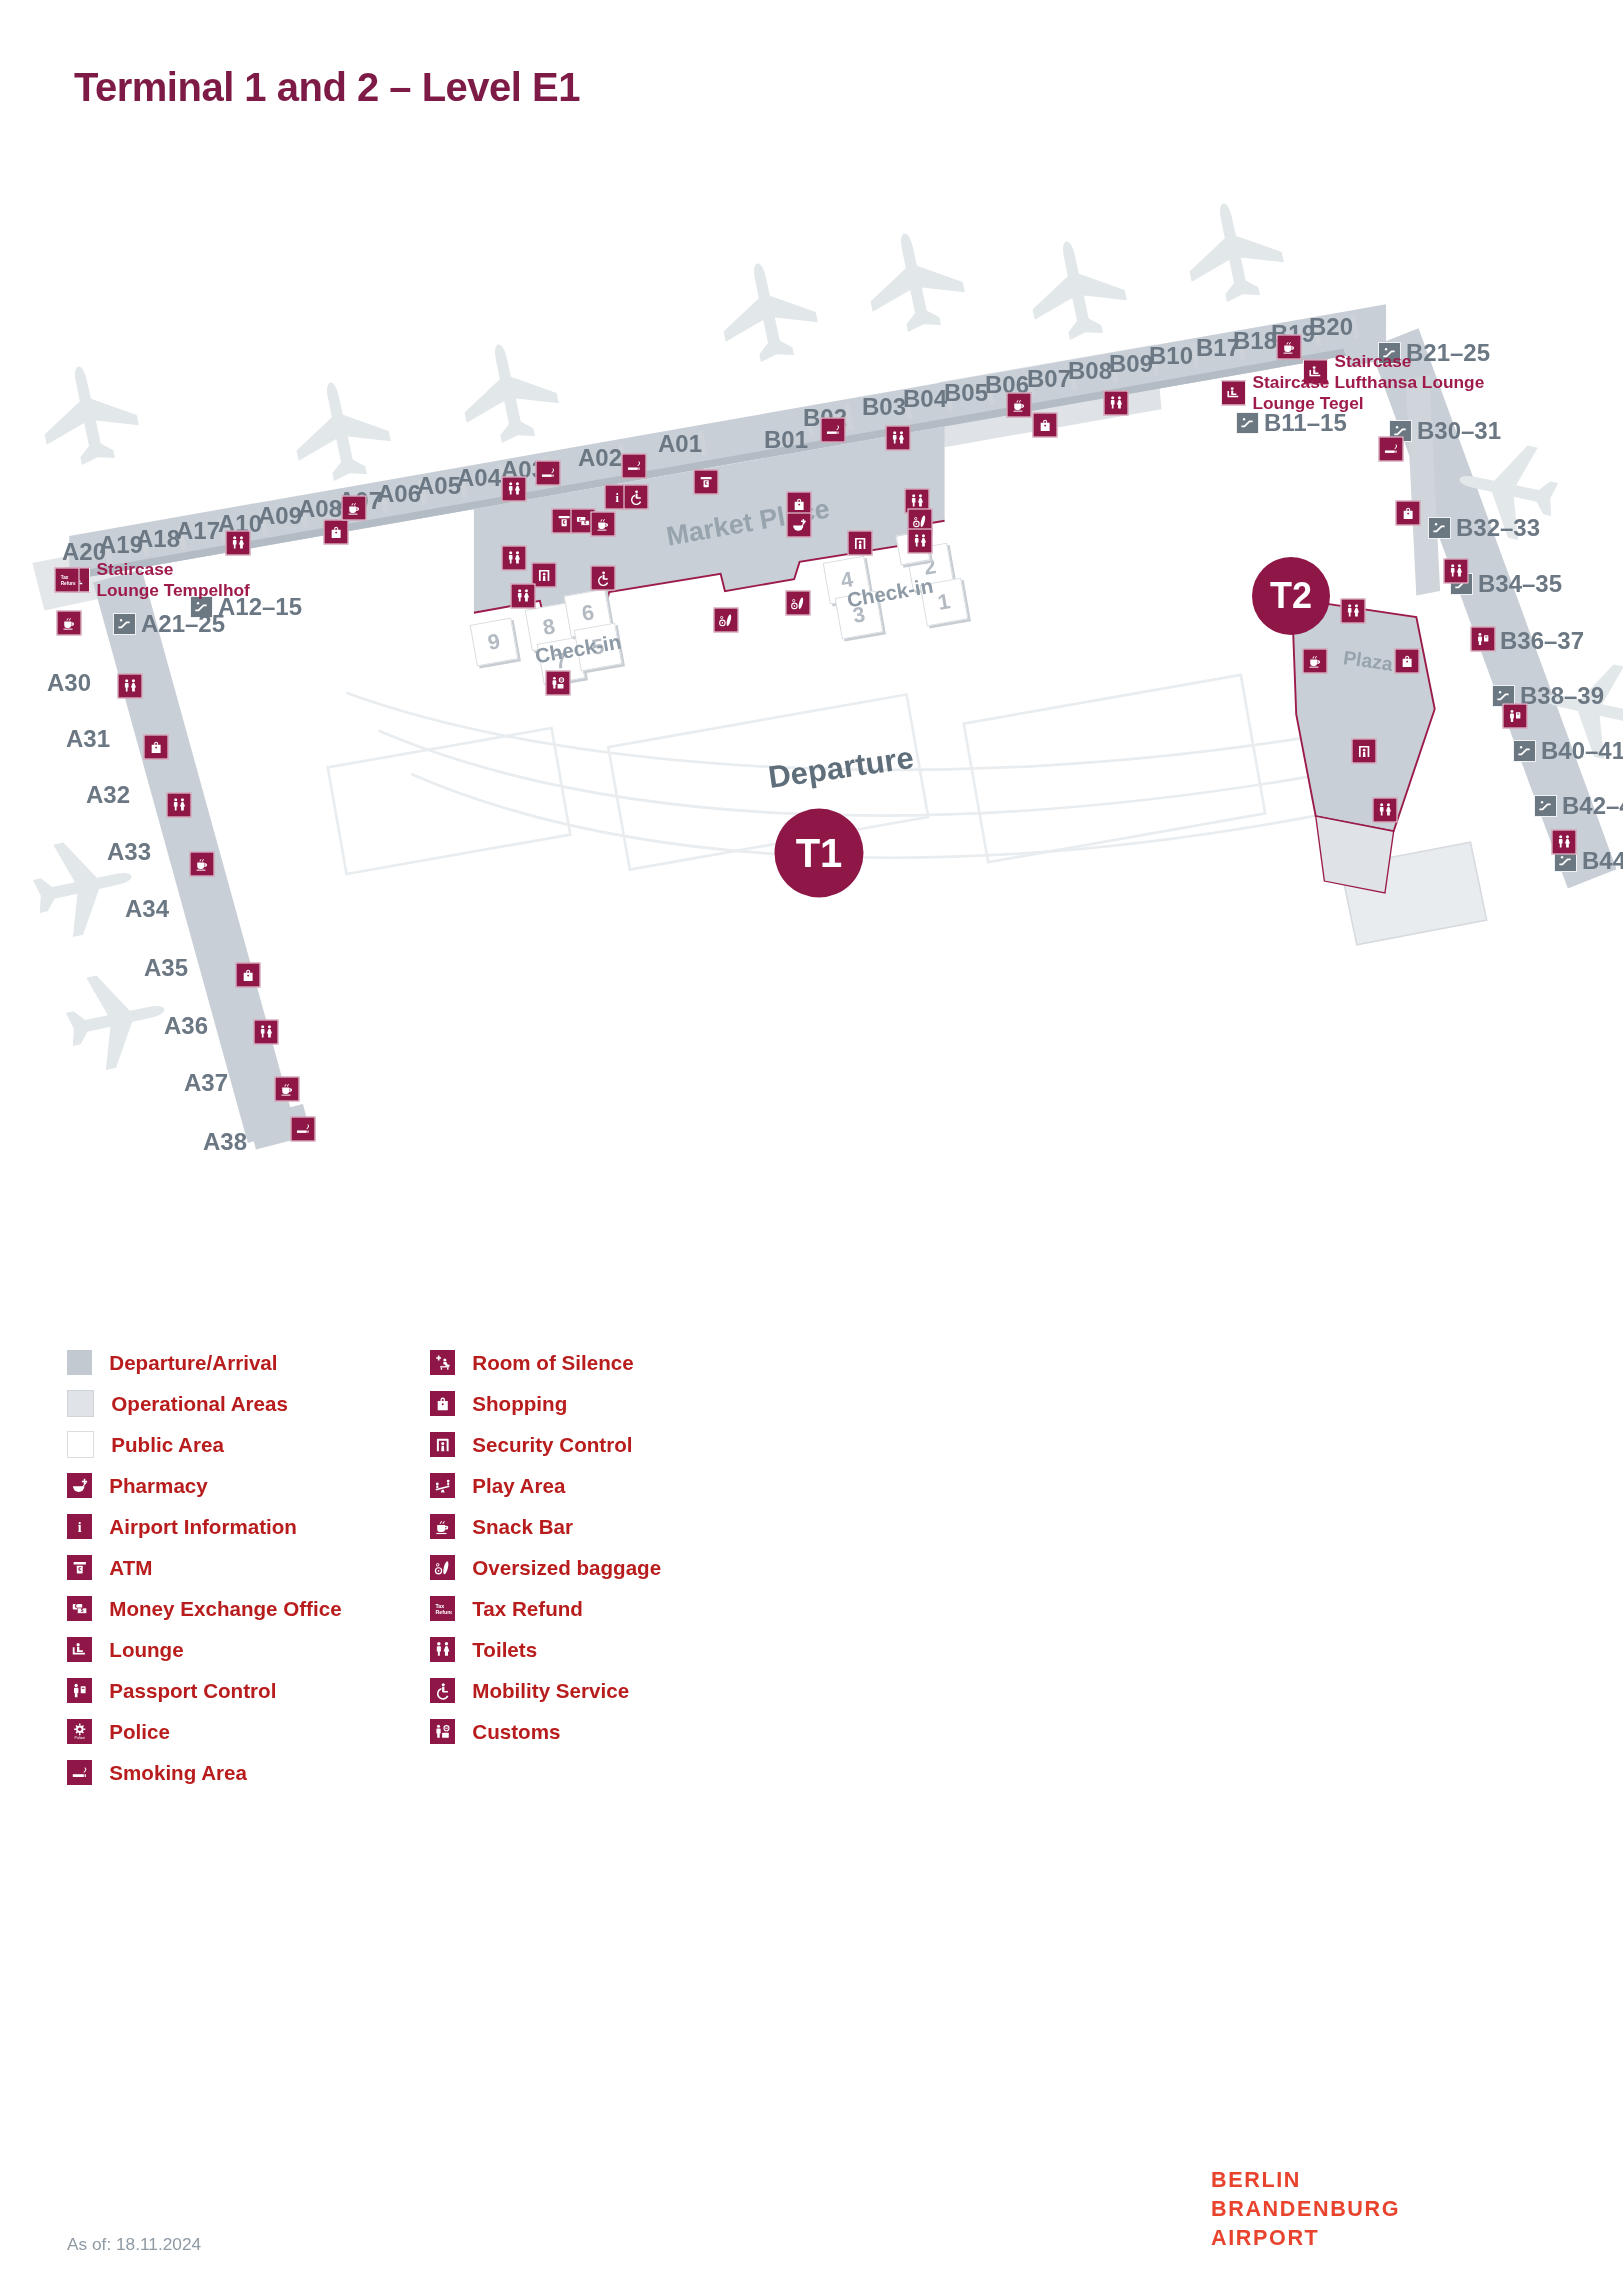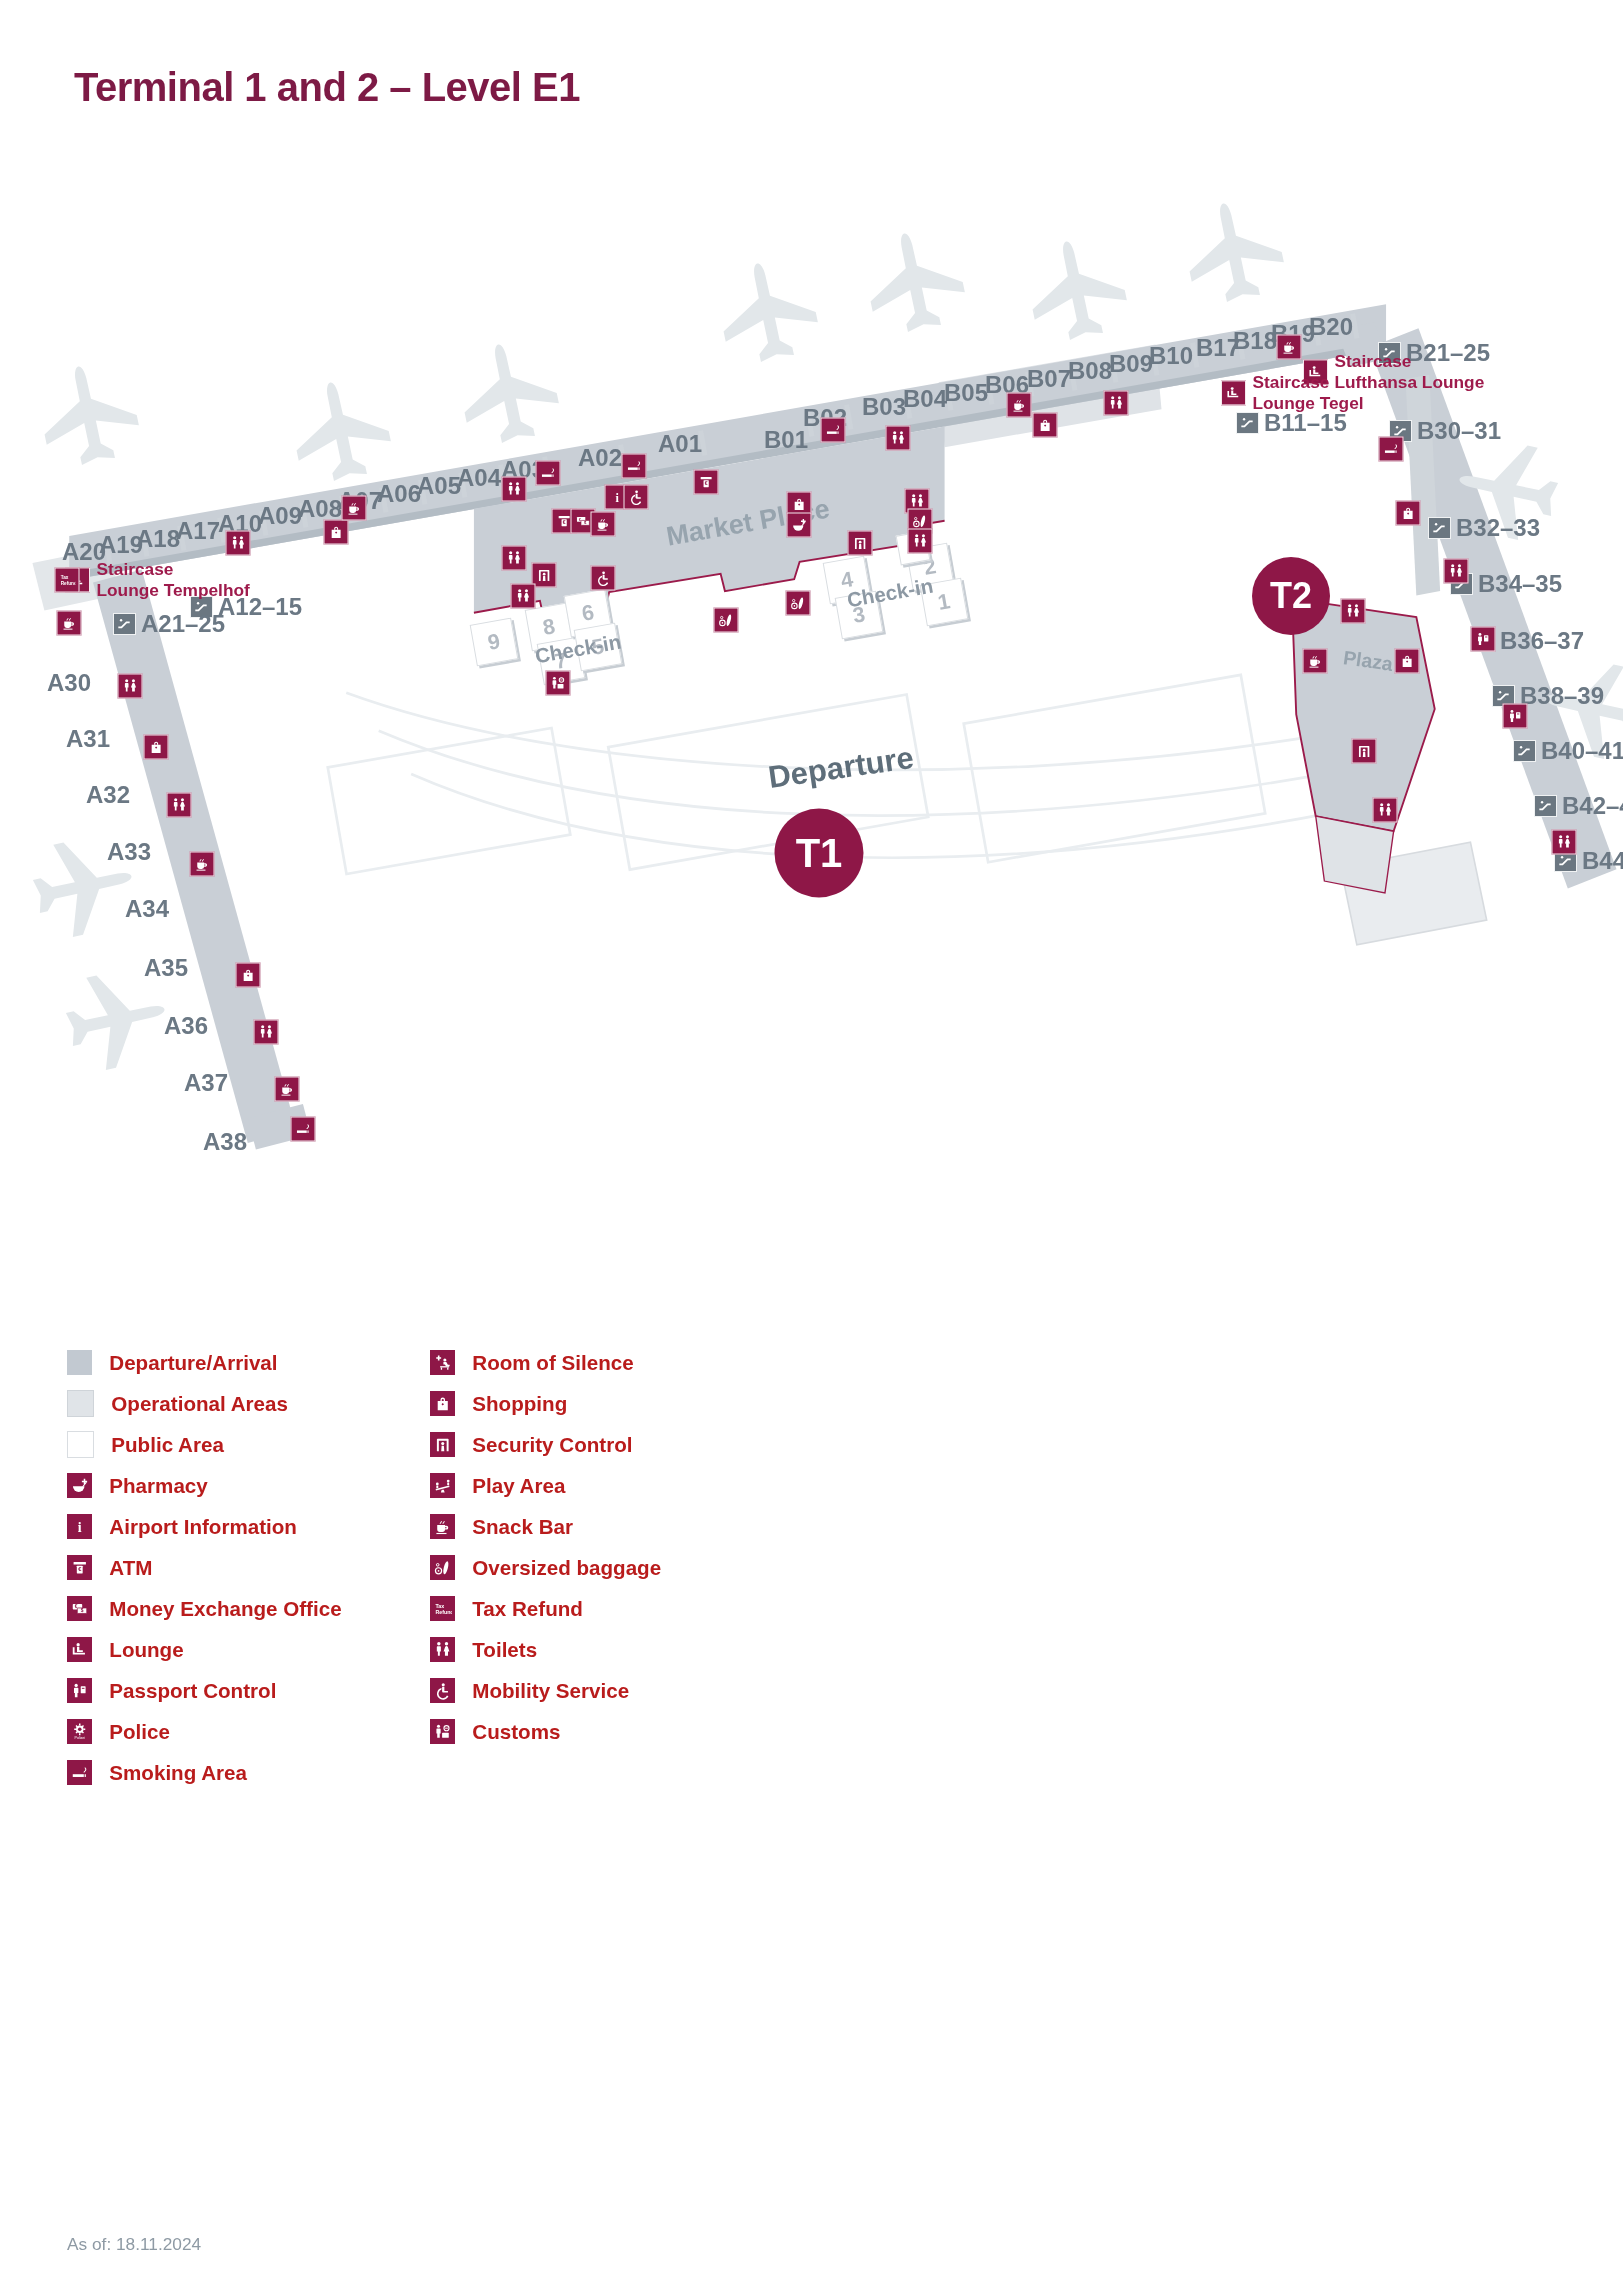--- a/index.html
+++ b/index.html
@@ -922,16 +922,21 @@
             </svg>
           </span>
           <span class="ltext">Customs</span>
         </div>
       </div>
   </section>
 
   <div class="asof">As of: 18.11.2024</div>
 
   <div class="logo">
+    <span class="sub" id="logo-sub">
+        <span>BERLIN</span>
+        <span>BRANDENBURG</span>
+        <span>AIRPORT</span>
+      </span>
   </div>
 
 </div>
 
 
 </body></html>

